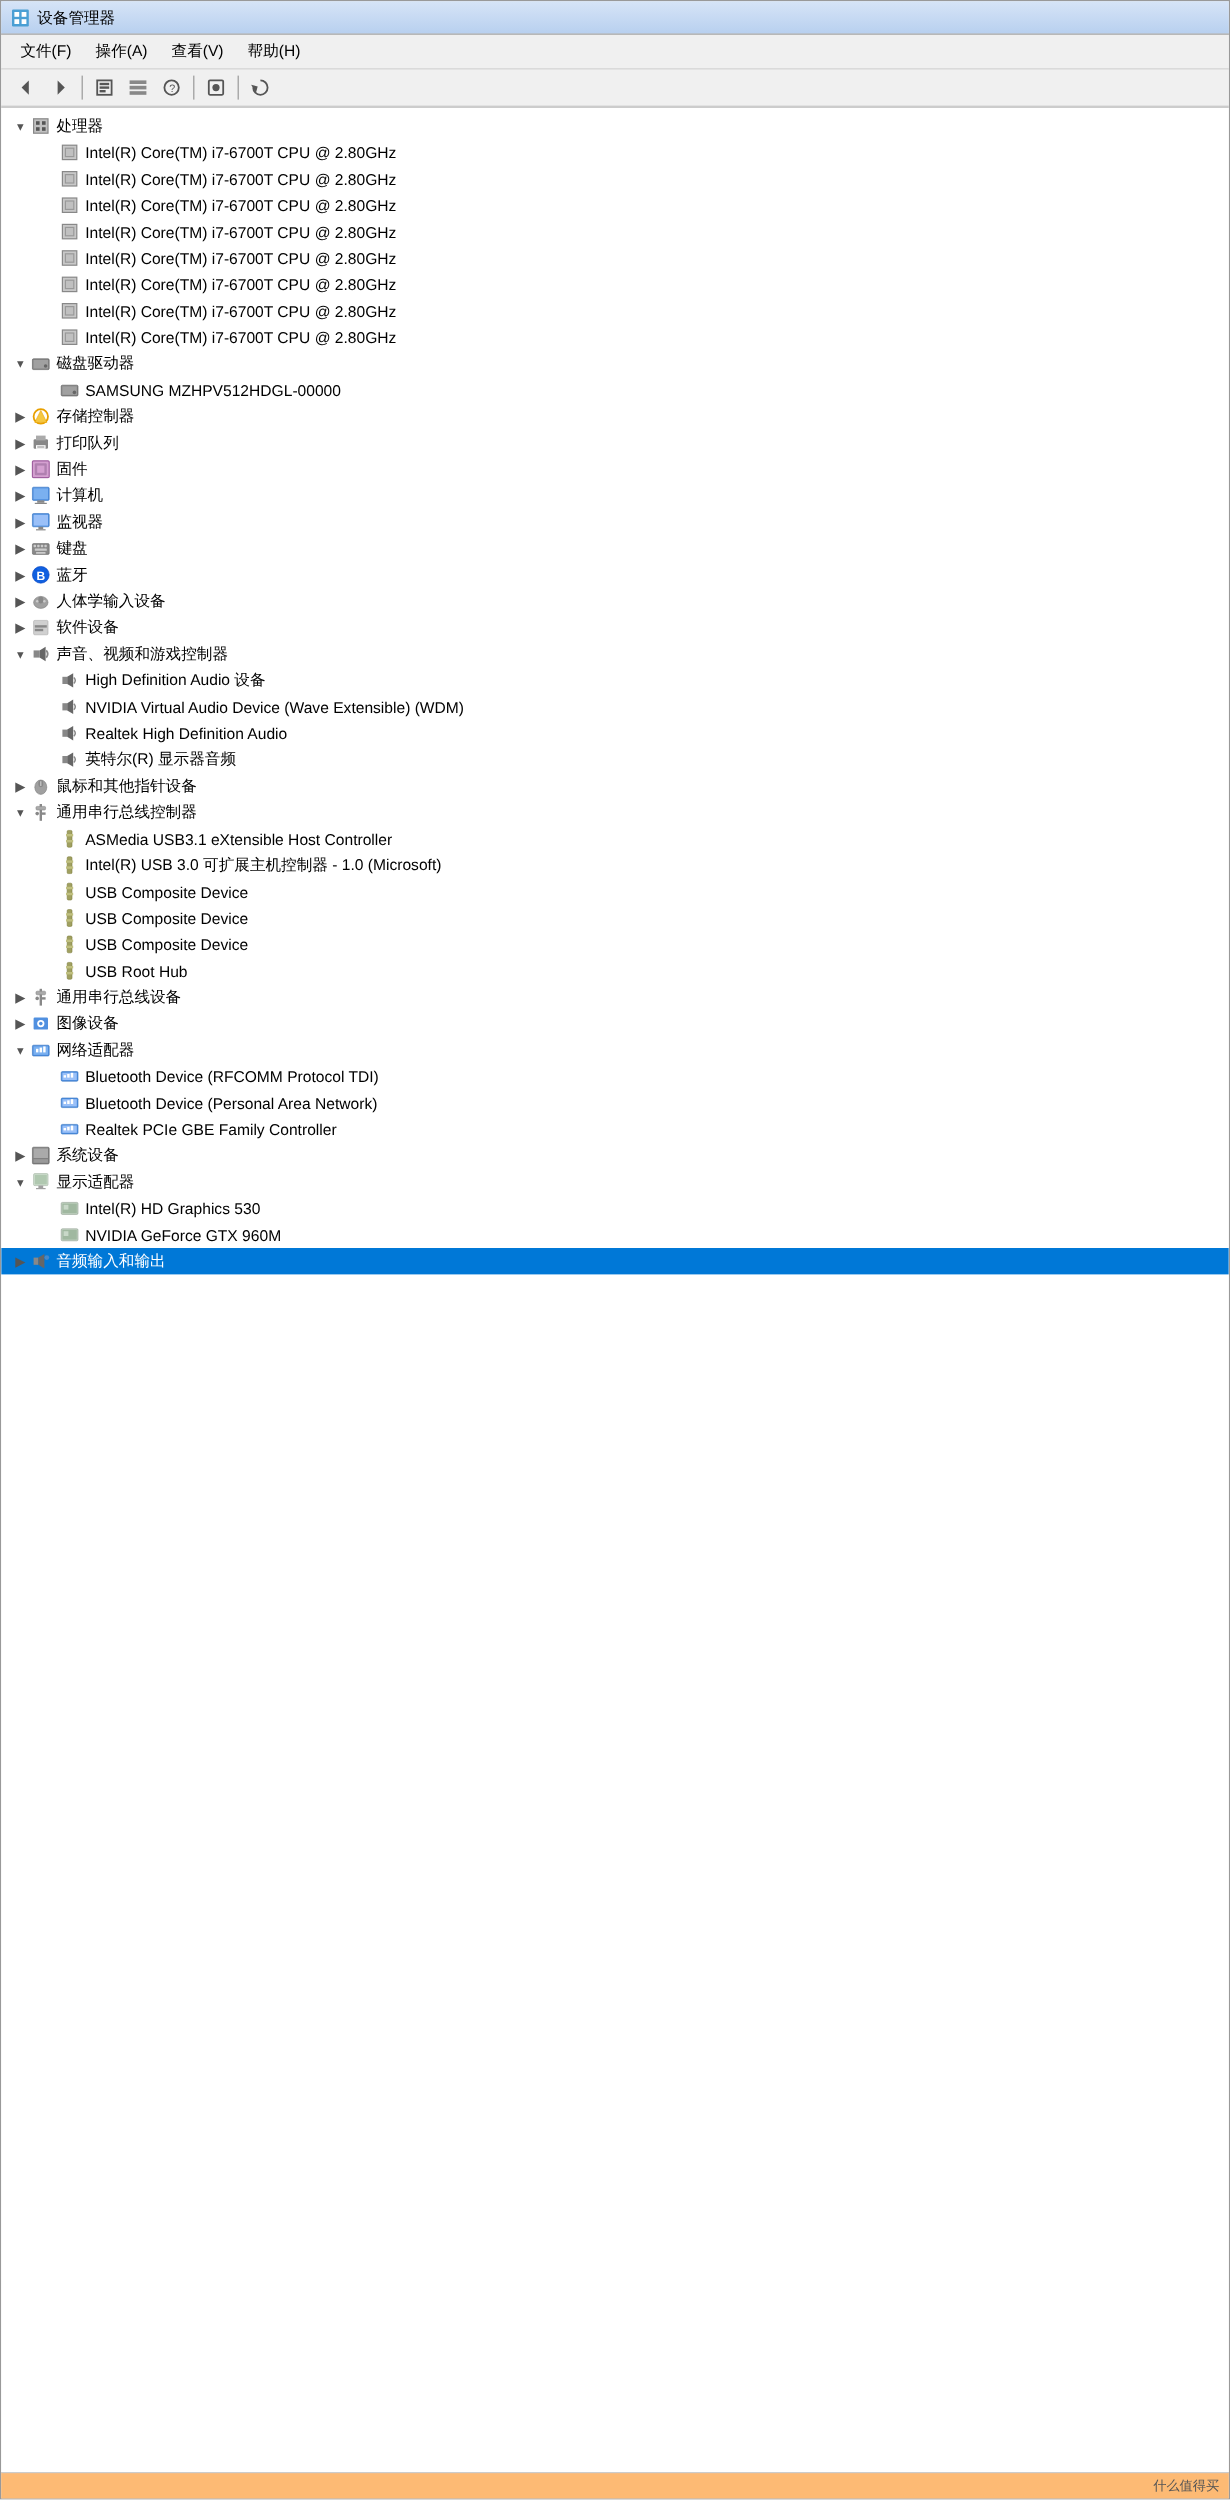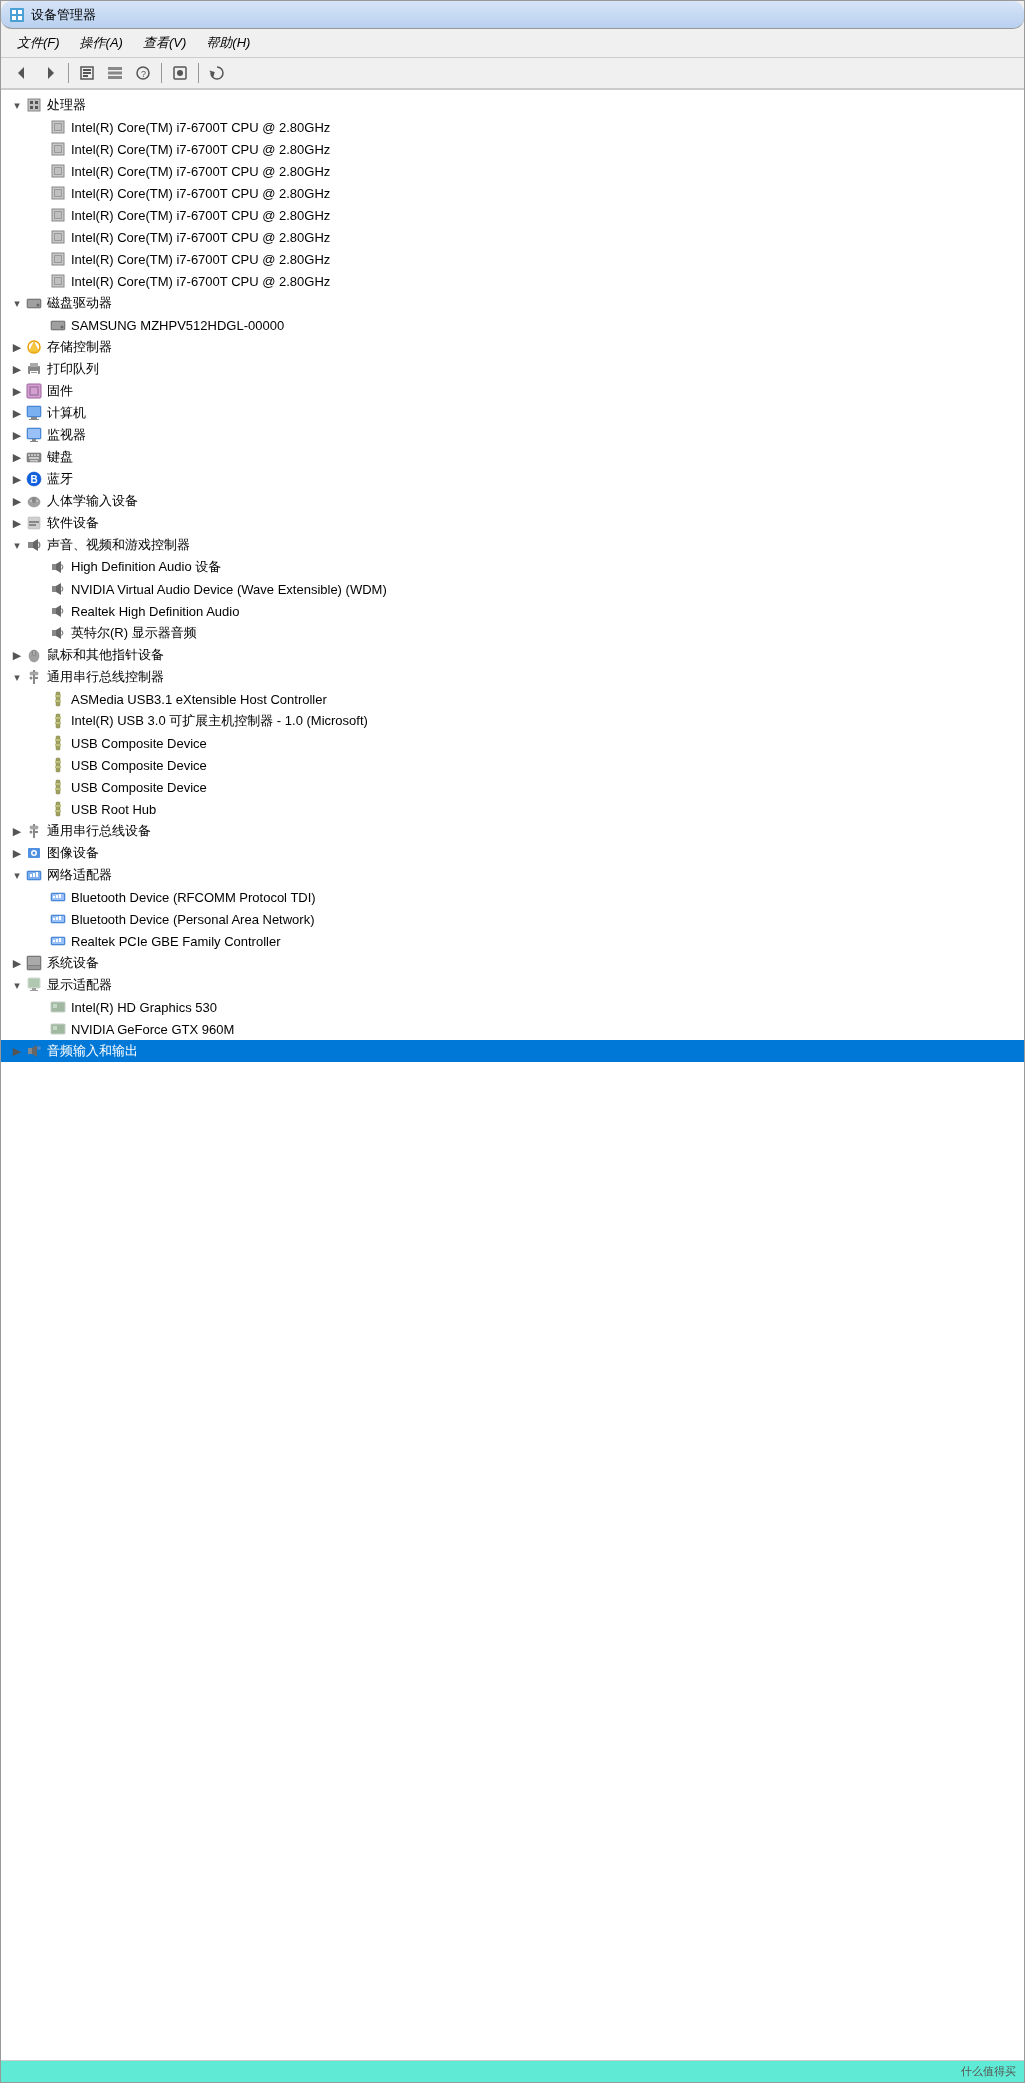--- a/index.html
+++ b/index.html
@@ -19,21 +19,20 @@
       flex-direction: column;
     }
     .title-bar {
       background: linear-gradient(to bottom, #d6e4f7 0%, #b8d0ef 100%);
       padding: 4px 8px;
       display: flex;
       align-items: center;
       gap: 6px;
       border-bottom: 1px solid #999;
       height: 28px;
-      border-radius: 11px;
     }
     .title-bar-icon {
       width: 16px;
       height: 16px;
     }
     .title-bar-text {
       font-size: 13px;
       color: #000;
       font-weight: normal;
     }
@@ -41,21 +40,20 @@
       background: #f0f0f0;
       padding: 3px 8px;
       display: flex;
       gap: 4px;
       border-bottom: 1px solid #ccc;
     }
     .menu-item {
       padding: 2px 8px;
       cursor: pointer;
       font-size: 13px;
-      font-style: italic;
     }
     .toolbar {
       background: #f0f0f0;
       padding: 3px 8px;
       display: flex;
       gap: 2px;
       align-items: center;
       border-bottom: 2px solid #ccc;
     }
     .toolbar-btn {
@@ -115,21 +113,21 @@
       align-items: center;
       justify-content: center;
       flex-shrink: 0;
     }
     .item-label {
       font-size: 13px;
       color: #000;
     }
     
     .status-bar {
-      background: #5eead4;
+      background: #fdba74;
       border-top: 1px solid #ccc;
       padding: 2px 8px;
       font-size: 11px;
       color: #555;
       display: flex;
       justify-content: flex-end;
       align-items: center;
       height: 22px;
     }
   </style>

